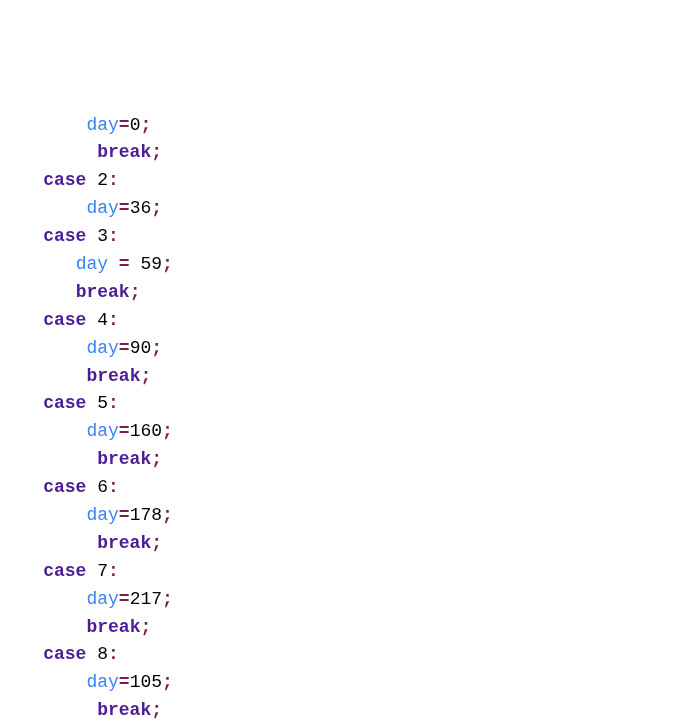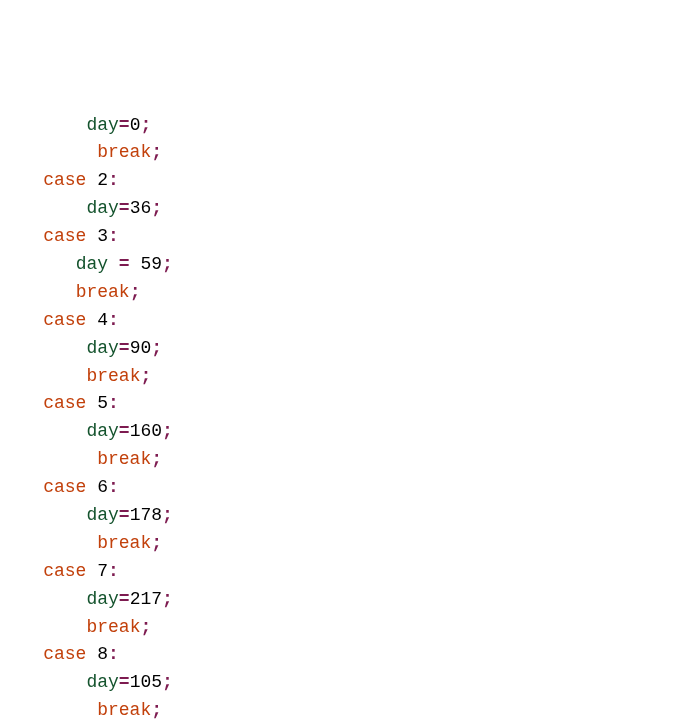--- a/index.html
+++ b/index.html
@@ -7,22 +7,22 @@
     padding: 0;
     background: #ffffff;
     font-family: Consolas, "Courier New", monospace;
     font-size: 18px;
     line-height: 1.55;
     white-space: pre;
   }
   .code {
     padding: 0;
   }
-  .kw { color: #c2410c; font-weight: normal; }
-  .id { color: #14532d; }
+  .kw { color: #4c1d95; font-weight: bold; }
+  .id { color: #3b82f6; }
   .num { color: #000000; }
   .pun { color: #7d1b50; font-weight: bold; }
 </style>
 </head>
 <body>
 
 
 
 <div class="code"><span>        <span class="id">day</span><span class="pun">=</span><span class="num">0</span><span class="pun">;</span></span>
 <span>         <span class="kw">break</span><span class="pun">;</span></span>

